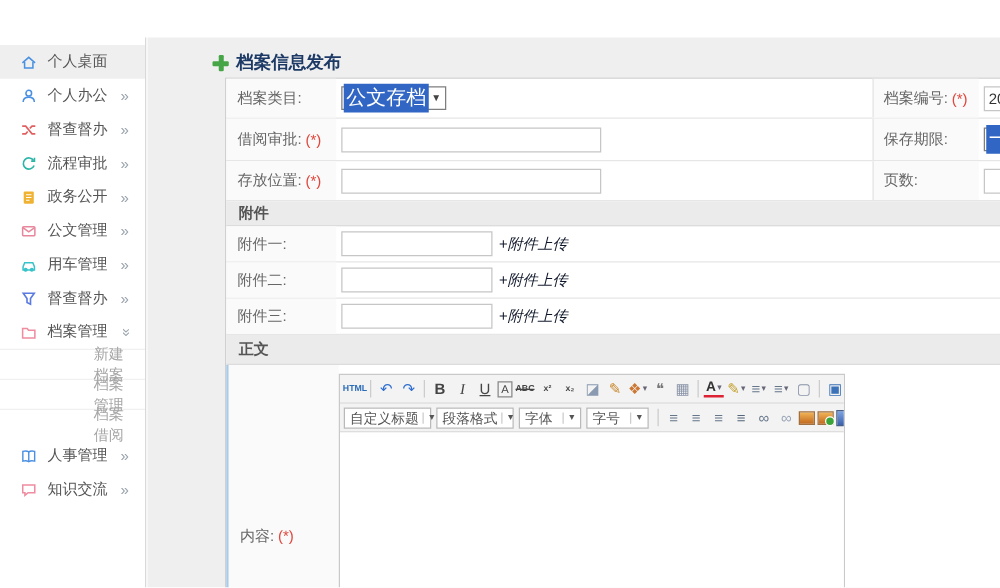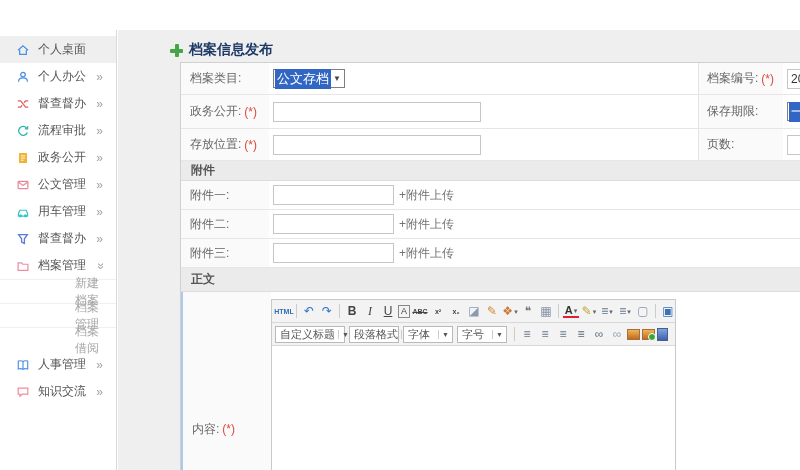--- a/index.html
+++ b/index.html
@@ -49,23 +49,23 @@
   .shdr { height:20px; background:#ebebeb; border-bottom:1px solid #dcdcdc; display:flex; align-items:center;
           padding-left:10px; font-weight:bold; color:#555; font-size:12px; }
   .shdr2 { height:24px; }
   .inp { height:20px; border:1px solid #c6c6c6; background:#fff; font-size:12px; padding:1px 3px;
          font-family:inherit; color:#333; }
   .inp.wide { width:208px; }
   .inp.att { width:121px; }
   .inp.cut { width:215px; }
   .sel { display:inline-flex; align-items:center; border:1px solid #7e7e7e; background:#fff;
          height:19px; padding:1px; cursor:pointer; }
-  .sel-val { background:#3166c4; color:#fff; font-size:13px; padding:1px 2px; white-space:nowrap; }
+  .sel-val { background:#3166c4; color:#fff; font-size:16px; padding:1px 2px; white-space:nowrap; }
   .sel-arrow { font-size:8px; color:#444; padding:0 2px; }
-  .upl { color:#737373; font-size:12px; margin-left:5px; text-decoration:none; cursor:pointer; white-space:nowrap; }
+  .upl { color:#0f172a; font-size:12px; margin-left:5px; text-decoration:none; cursor:pointer; white-space:nowrap;font-style:italic; }
   
   .frow-editor { height:275px; border-left:2px solid #a9cbe9; }
   .editor-wrap { margin:7px 0 0 0; width:405px; border:1px solid #c9c9c9; background:#fff; align-self:flex-start; }
   .etb { background:#f3f3f3; border-bottom:1px solid #d8d8d8; height:23px; display:flex; align-items:center;
          padding:0 3px; overflow:hidden; white-space:nowrap; }
   .t { min-width:16px; height:16px; display:inline-flex; align-items:center; justify-content:center;
        font-size:12px; margin:0 1px; color:#556; cursor:pointer; line-height:1; }
   .t-sep { min-width:1px; width:1px; height:14px; background:#ccc; margin:0 3px; }
   .t-mini { font-size:7px; font-weight:bold; letter-spacing:0; }
   .t-b { font-weight:bold; } .t-i { font-style:italic; font-family:"Liberation Serif",serif; }
@@ -263,21 +263,21 @@
         <span>档案编号:</span>
         <span class="req">(*)</span>
       </div>
       <div class="fc2">
         <input class="inp cut" type="text" value="20" style="">
       </div>
     </div>
 
     <div class="frow r2">
       <div class="lc">
-        <span>政务公开:</span>
+        <span>借阅审批:</span>
         <span class="req">(*)</span>
       </div>
       <div class="fc1">
         <input class="inp wide" type="text" value="" style="">
       </div>
       <div class="lc2">
         <span>保存期限:</span>
       </div>
       <div class="fc2">
         <span class="sel">
@@ -399,21 +399,21 @@
             <span class="t" style="color: rgb(59, 114, 184);">▣</span>
           </div>
         <div class="etb">
           <span style="display:inline-flex;align-items:center;">
 
               <span class="edd" style="width: 70px;">
                 <span>自定义标题</span>
                 <span class="edd-arrow">▼</span>
               </span>
 
-              <span class="edd" style="width: 50px;">
+              <span class="edd" style="width: 62px;">
                 <span>段落格式</span>
                 <span class="edd-arrow">▼</span>
               </span>
 
               <span class="edd" style="width: 50px;">
                 <span>字体</span>
                 <span class="edd-arrow">▼</span>
               </span>
 
               <span class="edd" style="width: 50px;">

